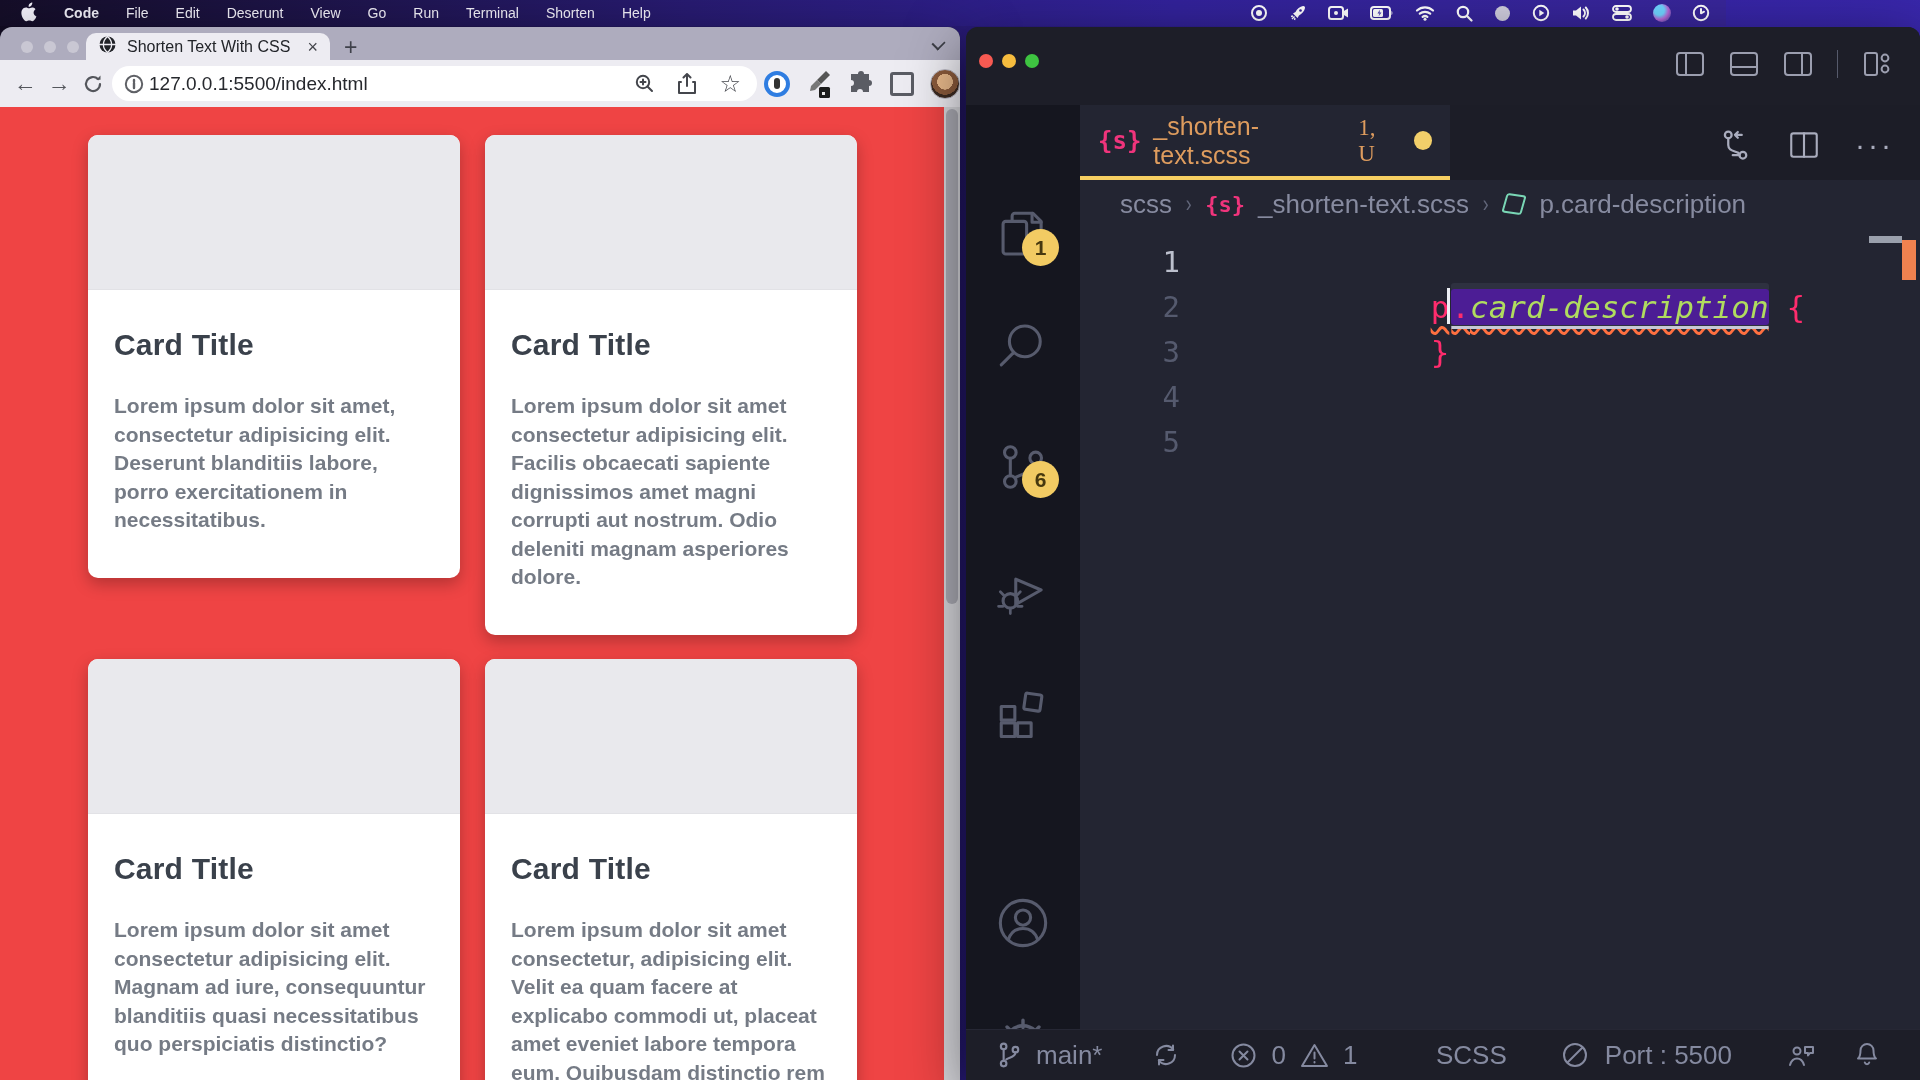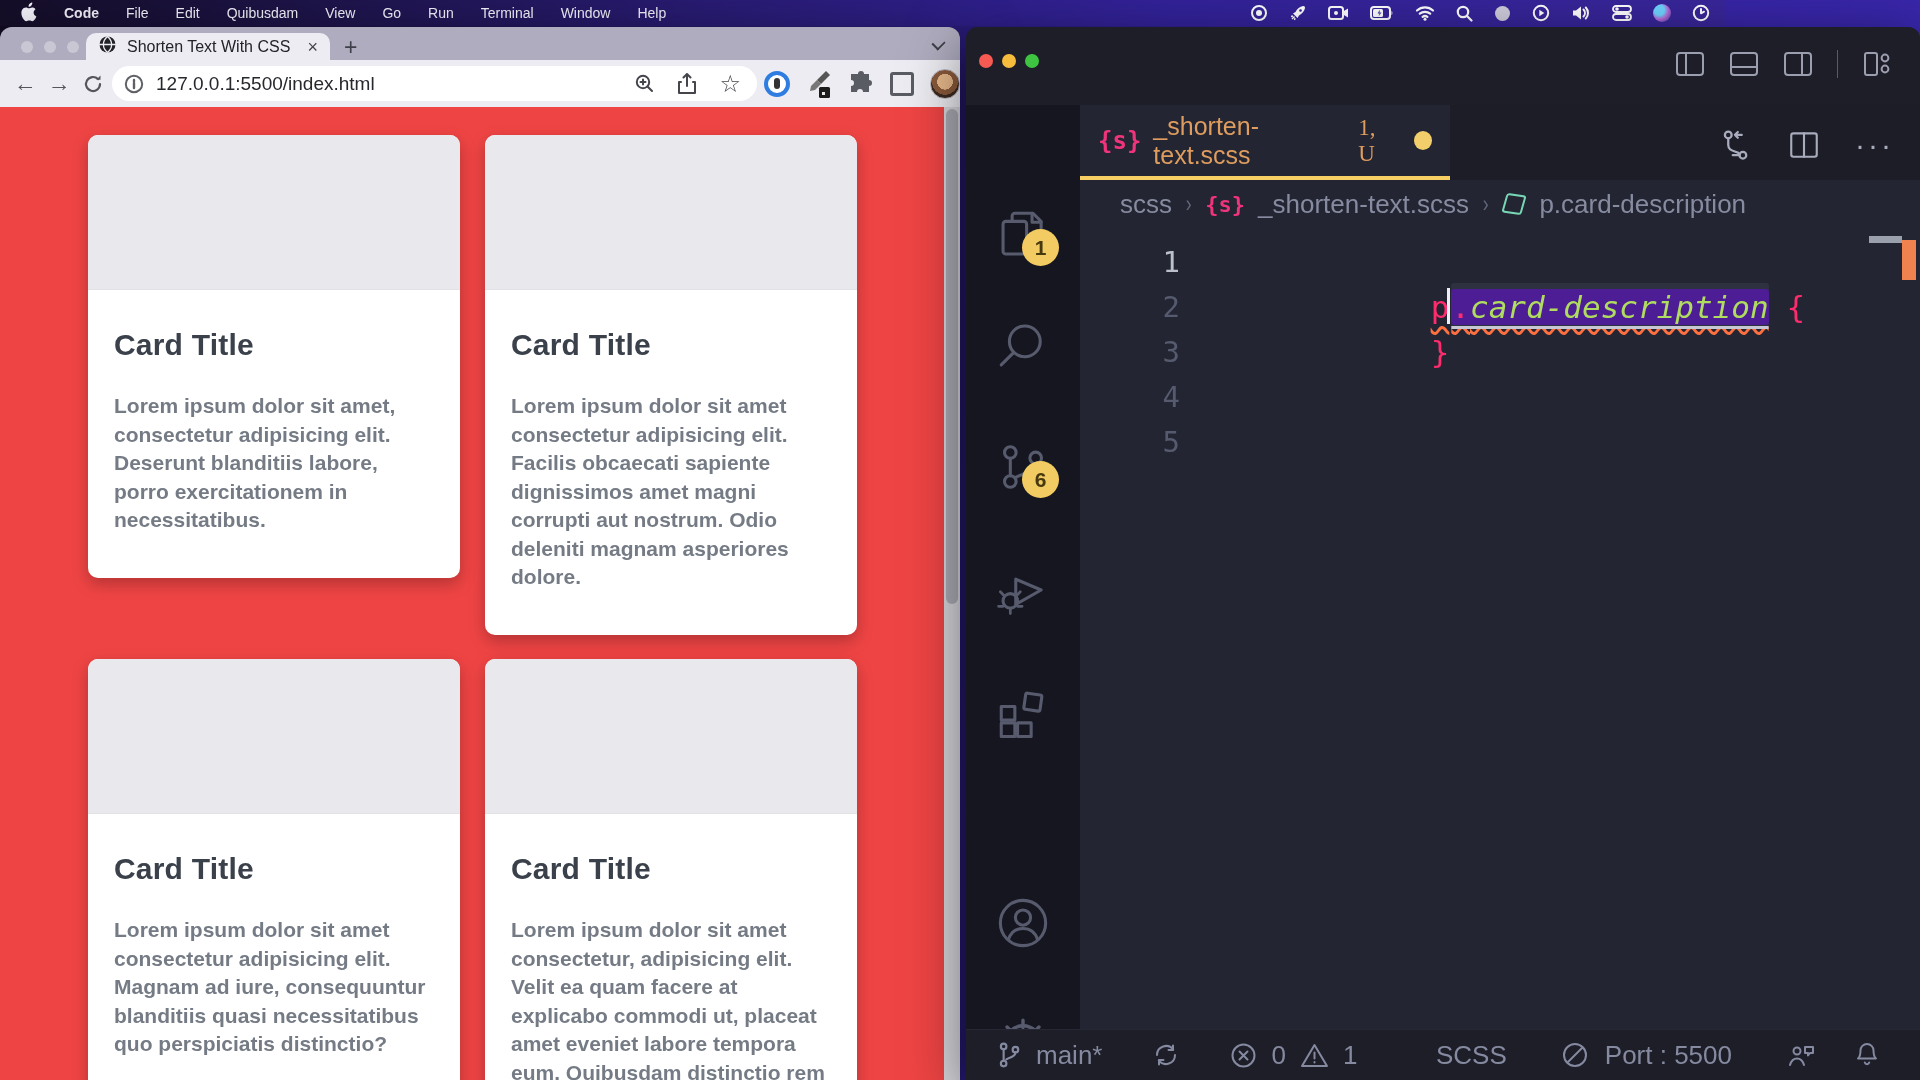--- a/index.html
+++ b/index.html
@@ -32,21 +32,21 @@
   .chrome-tab .title { font-size:16px; color:#222429; white-space:nowrap; overflow:hidden; flex:1; }
   .tab-close { color:#44464c; font-size:18px; line-height:1; cursor:default; }
   .newtab { position:absolute; left:344px; top:7px; font-size:23px; color:#3f414a; }
   .strip-chevron { position:absolute; right:16px; top:11px; width:11px; height:11px;
     border-left:2px solid #3c3e46; border-bottom:2px solid #3c3e46; transform:rotate(-45deg) scale(1,.8); }
   .toolbar { height:47px; background:#edecf2; display:flex; align-items:center; position:relative; }
   .nav-ic { font-size:23px; color:#54565c; width:34px; text-align:center; }
   .toolbar svg { display:block; }
   .omnibox { position:absolute; left:112px; top:6px; width:645px; height:35px; background:#ffffff;
     border-radius:18px; display:flex; align-items:center; padding:0 12px; }
-  .omnibox .url { font-size:19px; color:#26282d; margin-left:12px; flex:1; }
+  .omnibox .url { font-size:19px; color:#26282d; margin-left:5px; flex:1; }
   .omni-actions { display:flex; align-items:center; gap:22px; padding-right:4px; }
   .ext-area { position:absolute; left:764px; top:0; height:47px; display:flex; align-items:center; gap:16px; }
   .avatar { width:30px; height:30px; border-radius:50%;
     background: radial-gradient(circle at 50% 42%, #e8b98b 0 36%, #8a5a3b 37% 60%, #3c2a20 61%);
     border:1px solid #b9b7c2; }
   
   .content { position:absolute; left:0; top:80px; width:960px; height:973px; background:#ef4444; overflow:hidden; }
   .card { position:absolute; width:372px; background:#ffffff; border-radius:10px; overflow:hidden;
           box-shadow:0 6px 16px rgba(0,0,0,.25); }
   .card .img { height:155px; background:#e9e9ed; border-bottom:1px solid #e2e2e6; }
@@ -109,26 +109,26 @@
 <div class="menubar">
   <div class="left">
     <span>
       <svg width="17" height="20" viewBox="0 0 17 20" fill="#f4f2fb">
           <path d="M13.6 10.6c0-2.2 1.8-3.3 1.9-3.4-1-1.5-2.6-1.7-3.2-1.7-1.4-.1-2.7.8-3.4.8-.7 0-1.8-.8-2.9-.8C4.5 5.5 3 6.4 2.2 7.8.5 10.6 1.8 14.8 3.4 17c.8 1.1 1.7 2.4 2.9 2.3 1.2 0 1.6-.7 3-.7s1.8.7 3 .7 2-1.1 2.8-2.2c.9-1.3 1.2-2.5 1.3-2.6-.1-.1-2.8-1.1-2.8-3.9zM11.4 3.4c.6-.8 1.1-1.9.9-3-.9 0-2 .6-2.7 1.4-.6.7-1.1 1.8-1 2.9 1.1.1 2.2-.5 2.8-1.3z"></path>
         </svg>
     </span>
     <span class="mi app-name">Code</span>
     <span class="mi">File</span>
     <span class="mi">Edit</span>
-    <span class="mi">Quibusdam</span>
+    <span class="mi">Deserunt</span>
     <span class="mi">View</span>
     <span class="mi">Go</span>
     <span class="mi">Run</span>
     <span class="mi">Terminal</span>
-    <span class="mi">Window</span>
+    <span class="mi">Shorten</span>
     <span class="mi">Help</span>
   </div>
   <div class="right">
     <span>
         <svg width="18" height="18" viewBox="0 0 18 18">
           <circle cx="9" cy="9" r="7" class="icon-stroke" style="stroke:#fff"></circle>
           <circle cx="9" cy="9" r="3" fill="#fff"></circle>
         </svg>
       </span>
     <span>

